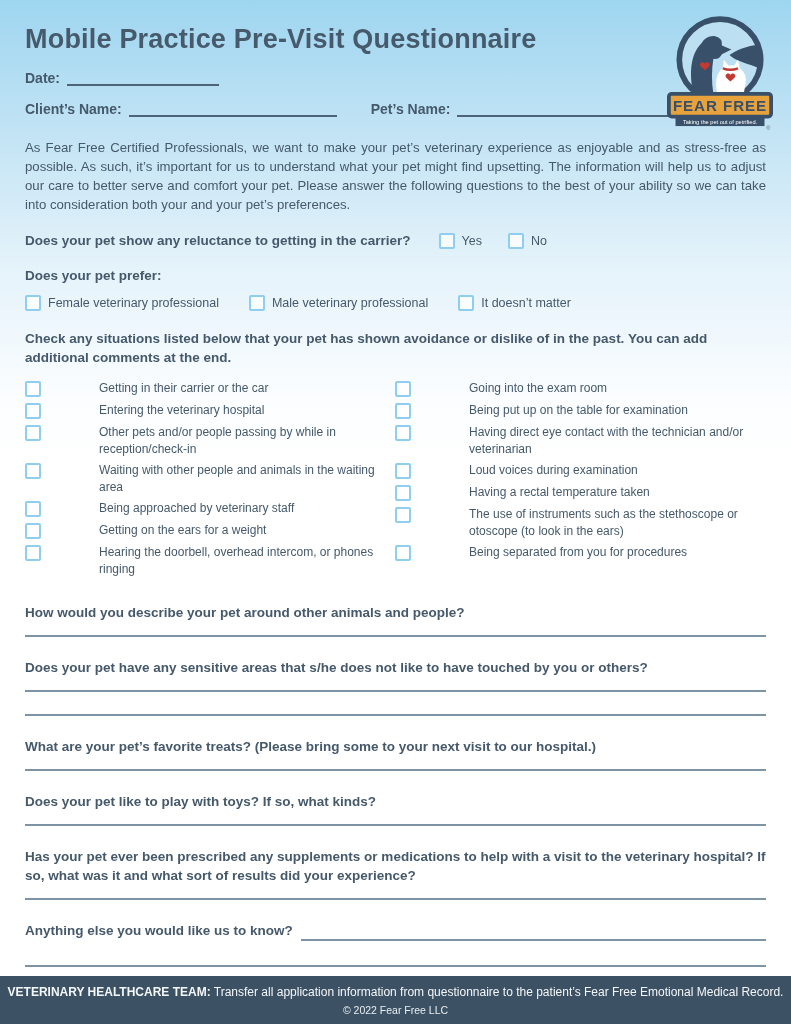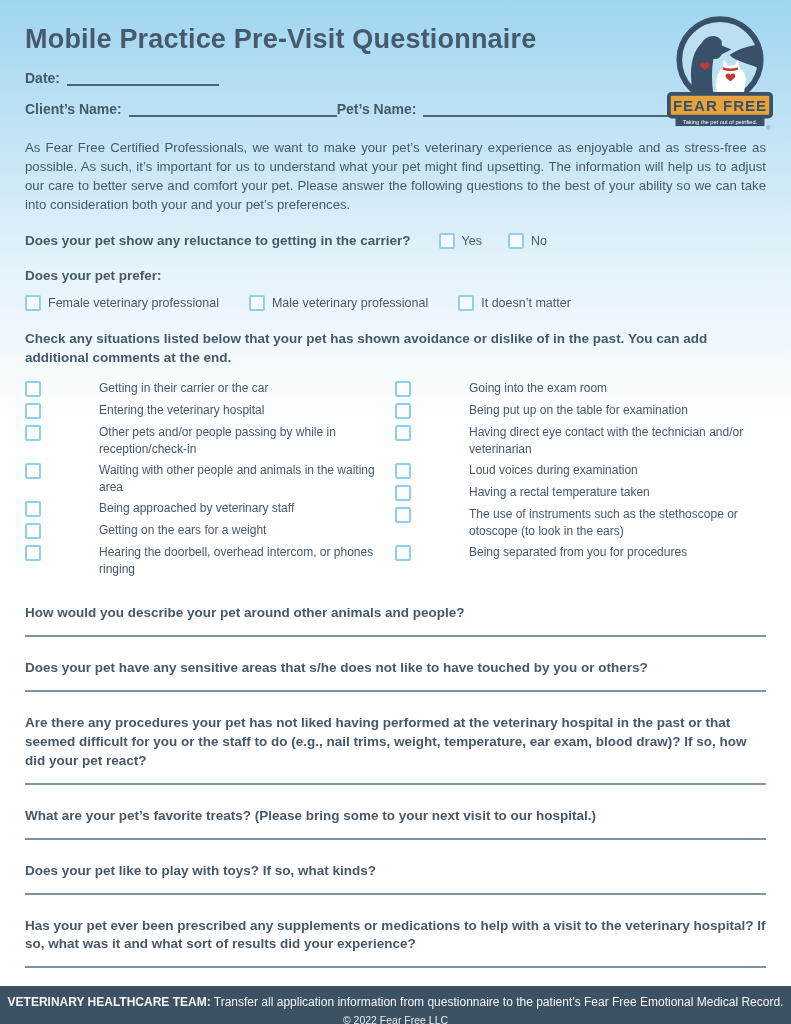--- a/index.html
+++ b/index.html
@@ -16,21 +16,21 @@
   .content{padding:0 25px;}
   .title{
     margin:0;padding-top:24px;
     font-size:27px;font-weight:bold;letter-spacing:.2px;color:#465a6c;
   }
   .hdr-row{margin-top:15px;font-size:14px;font-weight:600;display:flex;align-items:flex-end;}
   .hdr-label{white-space:nowrap;}
   .blankline{display:inline-block;border-bottom:2px solid #4c6378;height:14px;margin-left:7px;}
   .date-line{width:152px;}
   .client-line{width:208px;}
-  .pet-wrap{display:flex;align-items:flex-end;flex:1;}
+  .pet-wrap{margin-left:34px;display:flex;align-items:flex-end;flex:1;}
   .pet-line{flex:1;}
   .logo{position:absolute;top:16px;right:18px;}
   .intro{
     margin:22px 0 0 0;font-size:13.2px;line-height:1.43;text-align:justify;color:#45596b;
   }
   .q-bold{font-weight:bold;font-size:13.5px;line-height:1.4;}
   .row{display:flex;align-items:center;}
   .carrier-row{margin-top:17px;}
   .cb{
     width:12px;height:12px;flex:0 0 auto;
@@ -51,21 +51,21 @@
   .item{display:flex;align-items:flex-start;margin-bottom:5px;font-size:12px;line-height:1.38;gap:48px;}
   .item .cb{margin-right:10px;margin-top:1px;}
   .qblock{margin-top:0;}
   .first-q{margin-top:22px;}
   .answer-line{border-top:2px solid #7e93a4;height:0;margin-top:12px;margin-bottom:22px;}
   .anything-row{display:flex;align-items:flex-end;}
   .anything-row .q-bold{white-space:nowrap;}
   .fill-line{flex:1;border-bottom:2px solid #7e93a4;height:14px;margin-left:8px;}
   .last-line{margin-top:24px;margin-bottom:0;}
   .footer{
-    position:absolute;left:0;right:0;bottom:0;height:38px;
+    position:absolute;left:0;right:0;bottom:0;height:48px;
     background:#3c5164;color:#f4f7f9;text-align:center;
   }
   .footer-main{margin-top:9px;font-size:12px;line-height:1.3;}
   .footer-main b{font-weight:bold;}
   .footer-copy{font-size:10.5px;margin-top:3px;color:#e8edf1;}
 </style>
 </head>
 <body>
 
 <div class="page">
@@ -183,21 +183,20 @@
 
     <div class="qblock first-q">
       <div class="q-bold">How would you describe your pet around other animals and people?</div>
       <div class="answer-line"></div>
     </div>
     <div class="qblock">
       <div class="q-bold">Does your pet have any sensitive areas that s/he does not like to have touched by you or others?</div>
       <div class="answer-line"></div>
     </div>
     <div class="qblock">
-      <div class="q-bold">Are there any procedures your pet has not liked having performed at the veterinary hospital in the past or that seemed difficult for you or the staff to do (e.g., nail trims, weight, temperature, ear exam, blood draw)? If so, how did your pet react?</div>
       <div class="answer-line"></div>
     </div>
     <div class="qblock">
       <div class="q-bold">What are your pet’s favorite treats? (Please bring some to your next visit to our hospital.)</div>
       <div class="answer-line"></div>
     </div>
     <div class="qblock">
       <div class="q-bold">Does your pet like to play with toys? If so, what kinds?</div>
       <div class="answer-line"></div>
     </div>

